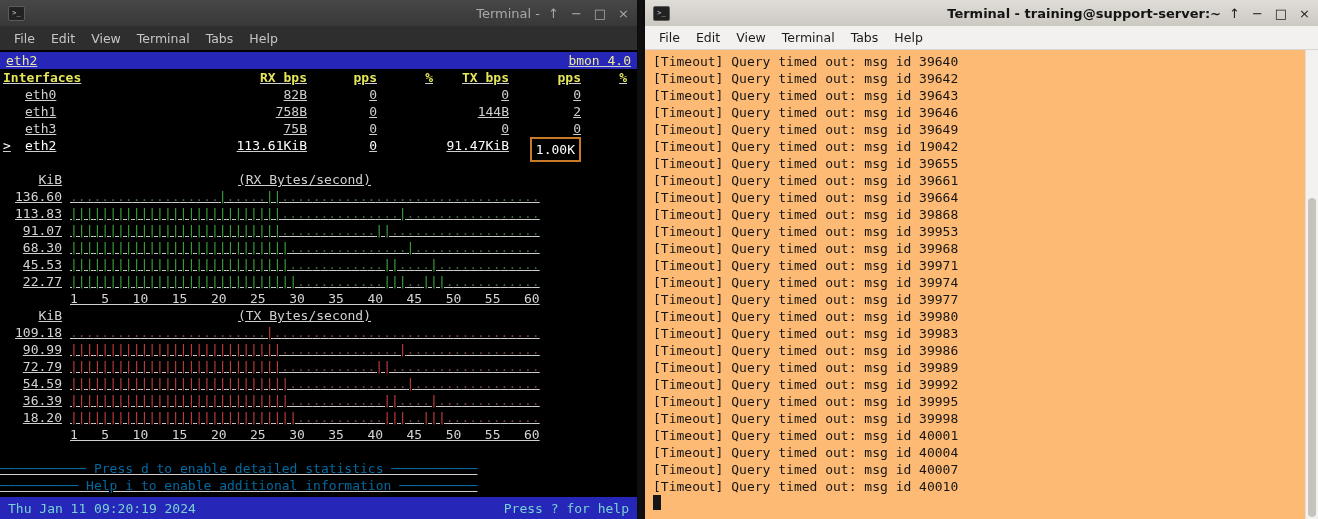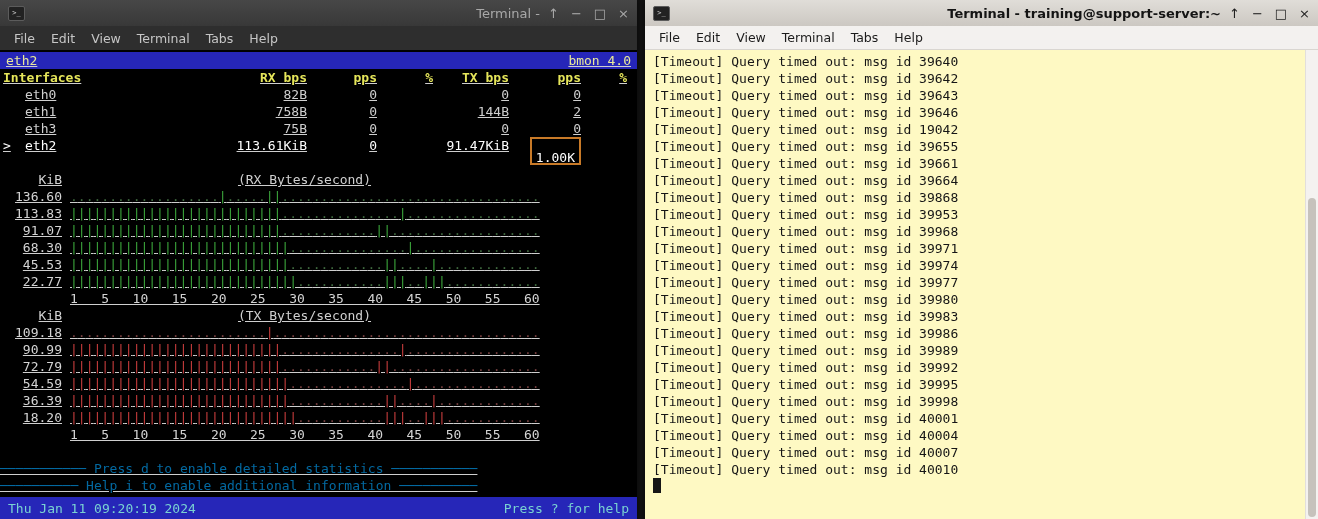--- a/index.html
+++ b/index.html
@@ -36,37 +36,37 @@
   .bmon-topbar { height:17px; background:#2626b8; display:flex; justify-content:space-between; padding:0 6px; color:#e9e99a; line-height:17px; }
 
   .btable { padding:0 3px; }
   .brow { display:grid; grid-template-columns:12px 214px 78px 70px 56px 76px 72px 46px; height:17px; line-height:17px; }
   .brow span { white-space:pre; overflow:visible; }
   .cell-num { text-align:right; }
   .bheader { color:#e6e65a; font-weight:bold; }
   .hname { grid-column:1/3; }
   .bname { padding-left:10px; }
   .brow.sel { color:#ffffff; }
-  .ppsbox { display:inline-block; border:2px solid #c87a28; line-height:13px; height:25px; padding:12px 4px; color:#fff; }
+  .ppsbox { display:inline-block; border:2px solid #c87a28; line-height:13px; height:25px; padding:4px 4px; color:#fff; }
 
   .gline { height:17px; display:flex; white-space:pre; }
   .glabel { width:62px; flex:0 0 auto; text-align:right; color:#d4d4d4; }
   .gbars  { margin-left:8px; width:469px; flex:0 0 auto; white-space:pre; }
   .gbars.center { text-align:center; color:#cfcfcf; }
   .gaxis  { color:#d4d4d4; }
   .green .bar { color:#3aa23a; }  .green .dot { color:#3f6a3f; }
   .red   .bar { color:#c53c3c; }  .red   .dot { color:#774040; }
 
   .helpline { height:17px; color:#0369a1; white-space:pre; }
 
   .bstatus { position:absolute; left:0; right:0; bottom:0; height:22px; background:#2626b8; color:#79d2d2;
              display:flex; justify-content:space-between; align-items:center; padding:0 8px; font-size:13px;gap:25px; }
 
   
-  .term-right { flex:1; background:#fef9c3; color:#161616; font-size:13px; line-height:17px;
+  .term-right { flex:1; background:#fdba74; color:#161616; font-size:13px; line-height:17px;
                 padding:3px 16px 0 8px; position:relative; overflow:hidden; }
   .tline { height:17px; white-space:pre; }
   .cursor { display:inline-block; width:8px; height:15px; background:#161616; vertical-align:-2px; }
   .vscroll { position:absolute; top:0; right:0; bottom:0; width:13px; background:#f4f2f0; border-left:1px solid #e2dfdb; }
   .vthumb  { position:absolute; left:2px; right:2px; bottom:2px; height:68%; background:#c6c2bc; border-radius:4px; }
 </style>
 </head>
 <body>
 
 <div class="window win-left">
@@ -202,20 +202,21 @@
     <span class="menu-item">Terminal</span>
     <span class="menu-item">Tabs</span>
     <span class="menu-item">Help</span>
   </div>
   <div class="term-right">
     <div>
         <div class="tline">[Timeout] Query timed out: msg id 39640</div>
         <div class="tline">[Timeout] Query timed out: msg id 39642</div>
         <div class="tline">[Timeout] Query timed out: msg id 39643</div>
         <div class="tline">[Timeout] Query timed out: msg id 39646</div>
+        <div class="tline">[Timeout] Query timed out: msg id 39649</div>
         <div class="tline">[Timeout] Query timed out: msg id 19042</div>
         <div class="tline">[Timeout] Query timed out: msg id 39655</div>
         <div class="tline">[Timeout] Query timed out: msg id 39661</div>
         <div class="tline">[Timeout] Query timed out: msg id 39664</div>
         <div class="tline">[Timeout] Query timed out: msg id 39868</div>
         <div class="tline">[Timeout] Query timed out: msg id 39953</div>
         <div class="tline">[Timeout] Query timed out: msg id 39968</div>
         <div class="tline">[Timeout] Query timed out: msg id 39971</div>
         <div class="tline">[Timeout] Query timed out: msg id 39974</div>
         <div class="tline">[Timeout] Query timed out: msg id 39977</div>

